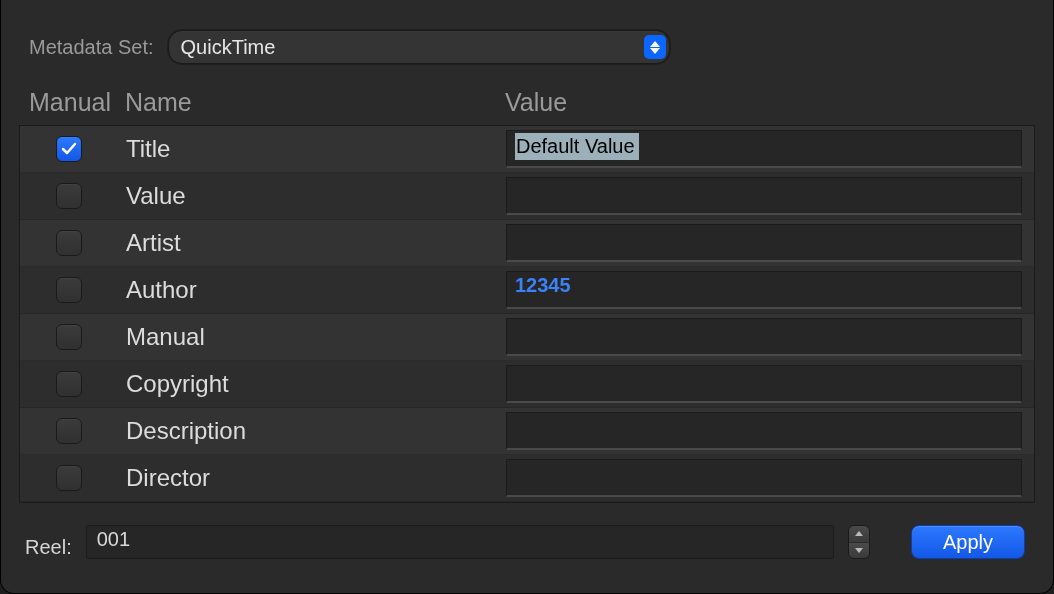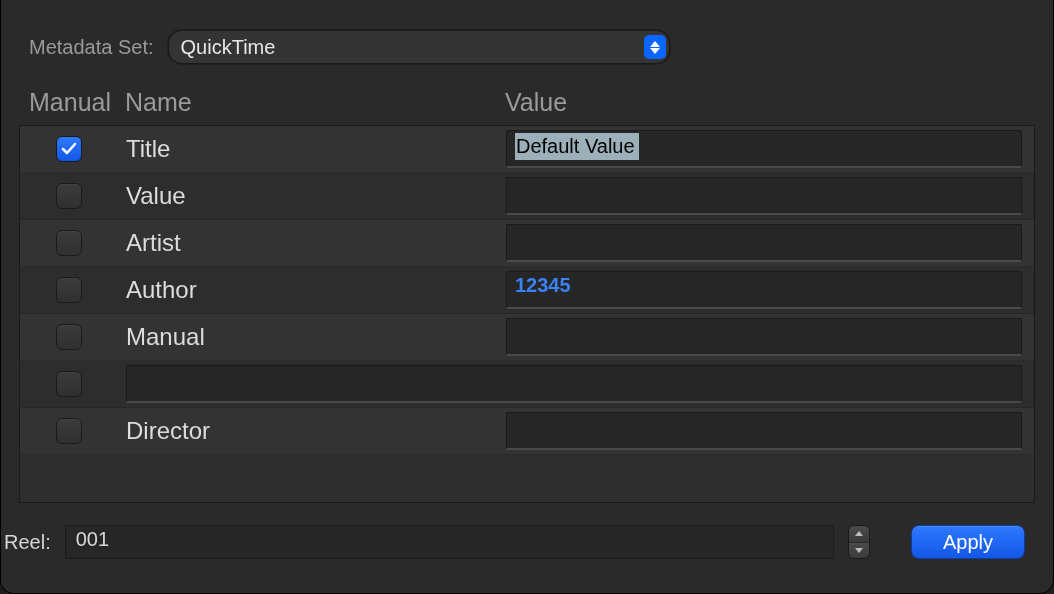--- a/index.html
+++ b/index.html
@@ -112,22 +112,22 @@
     .value-input.placeholder { color: #3b82f6; font-weight: bold; }
     .value-selected {
       display: inline-block;
       background: #9bb0b9;
       color: #000;
       padding: 1px 4px 2px 1px;
       line-height: 1.2;
     }
     .bottom-row {
       display: flex;
-      align-items: center;
-      padding: 22px 28px 0 3px;
+      align-items: flex-end;
+      padding: 22px 28px 0 24px;
       gap: 14px;
     }
     .reel-label { color: #d6d6d6; font-size: 20px; }
     .reel-input-wrap { position: relative; flex: 1; border-radius: 8px; }
     .reel-input {
       width: 100%;
       height: 34px;
       background: #262626;
       border: 1px solid #1b1b1b;
       color: #d8d8d8;
@@ -242,20 +242,30 @@
           </div>
           <div class="cell-name">Manual</div>
           <div class="cell-value">
             <div class="value-input"></div>
           </div>
         </div>
         <div class="row">
           <div class="cell-manual">
             <div class="chk chk-off"></div>
           </div>
+          <div class="cell-name">Copyright</div>
+          <div class="cell-value">
+            <div class="value-input"></div>
+          </div>
+        </div>
+        <div class="row">
+          <div class="cell-manual">
+            <div class="chk chk-off"></div>
+          </div>
+          <div class="cell-name">Description</div>
           <div class="cell-value">
             <div class="value-input"></div>
           </div>
         </div>
         <div class="row">
           <div class="cell-manual">
             <div class="chk chk-off"></div>
           </div>
           <div class="cell-name">Director</div>
           <div class="cell-value">

